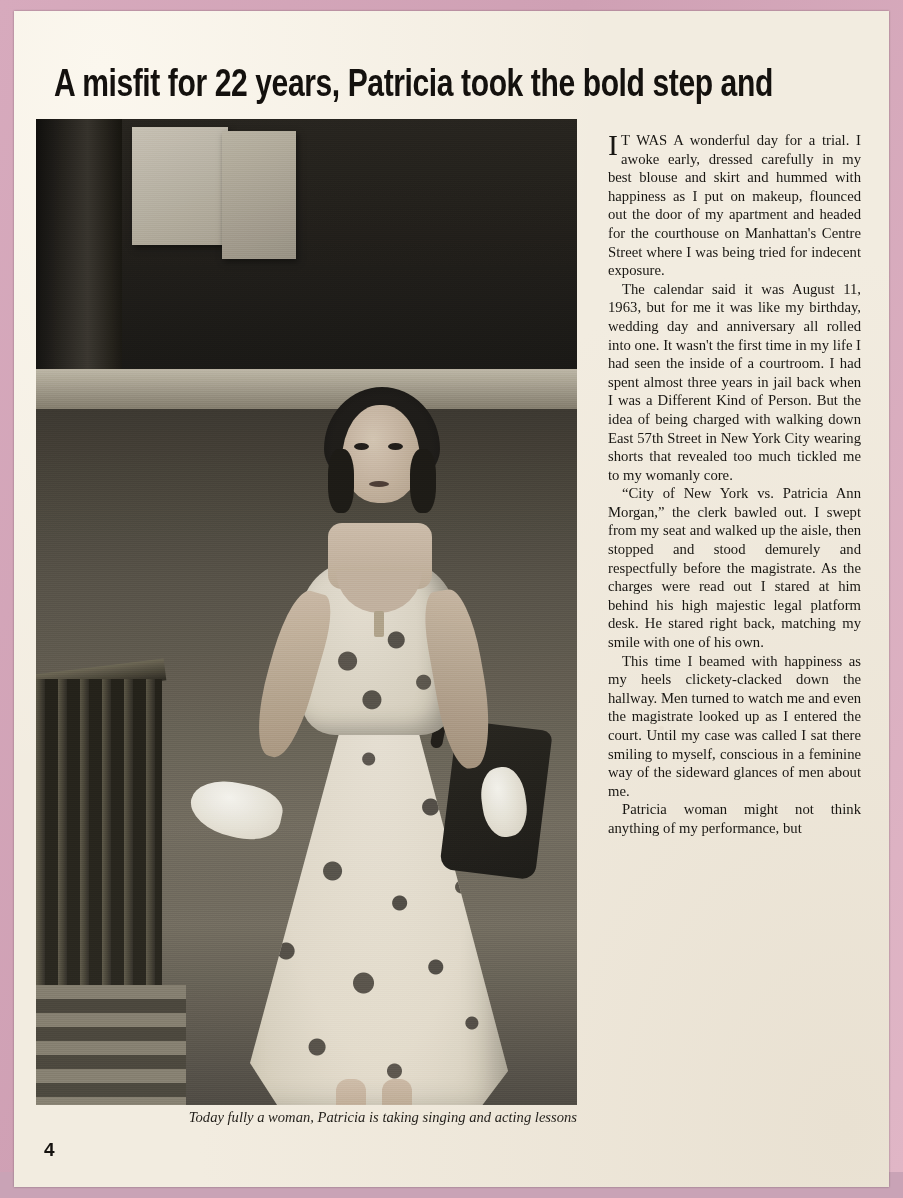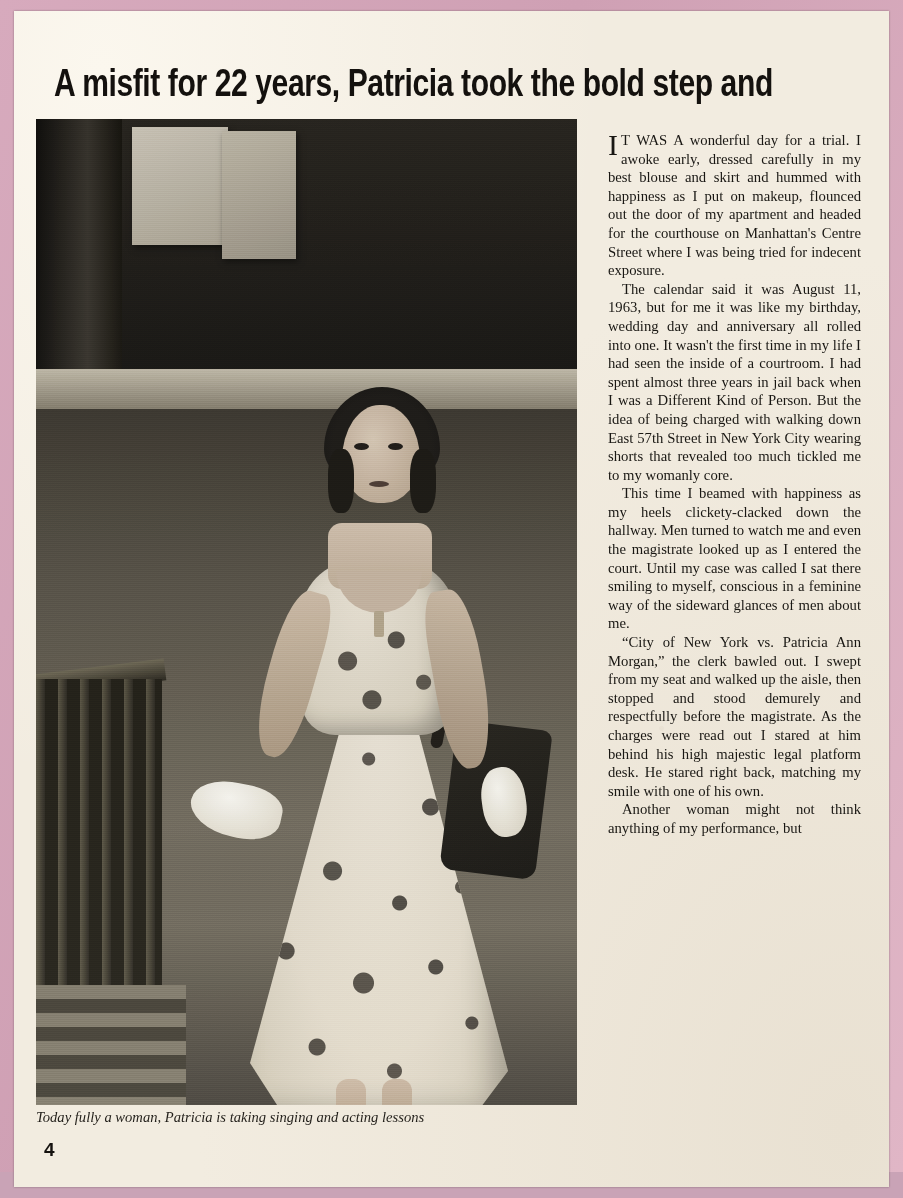--- a/index.html
+++ b/index.html
@@ -274,21 +274,21 @@
     position: absolute; inset: 0;
     background: linear-gradient(180deg, rgba(20,18,14,0.12), rgba(230,225,210,0.10));
     pointer-events: none;
   }
 
   .caption {
     position: absolute;
     left: 22px;
     top: 1098px;
     width: 541px;
-    text-align: left;
+    text-align: right;
     font-family: "Liberation Serif", serif;
     font-style: italic;
     font-size: 14.6px;
     color: #221f1a;
   }
 
   
   .col {
     position: absolute;
     left: 594px;
@@ -378,20 +378,20 @@
         <div class="photo-tone"></div>
         <div class="photo-grain"></div>
       </div>
     </div>
 
     <div class="caption">Today fully a woman, Patricia is taking singing and acting lessons</div>
 
     <div class="col">
       <p class="first"><span class="dropcap">I</span><span>T WAS A wonderful day for a trial. I awoke early, dressed carefully in my best blouse and skirt and hummed with happiness as I put on makeup, flounced out the door of my apartment and headed for the courthouse on Manhattan's Centre Street where I was being tried for indecent exposure.</span></p>
       <p><span>The calendar said it was August 11, 1963, but for me it was like my birthday, wedding day and anniversary all rolled into one. It wasn't the first time in my life I had seen the inside of a courtroom. I had spent almost three years in jail back when I was a Different Kind of Person. But the idea of being charged with walking down East 57th Street in New York City wearing shorts that revealed too much tickled me to my womanly core.</span></p>
+      <p><span>“City of New York vs. Patricia Ann Morgan,” the clerk bawled out. I swept from my seat and walked up the aisle, then stopped and stood demurely and respectfully before the magistrate. As the charges were read out I stared at him behind his high majestic legal platform desk. He stared right back, matching my smile with one of his own.</span></p>
       <p><span>This time I beamed with happiness as my heels clickety-clacked down the hallway. Men turned to watch me and even the magistrate looked up as I entered the court. Until my case was called I sat there smiling to myself, conscious in a feminine way of the sideward glances of men about me.</span></p>
-      <p><span>“City of New York vs. Patricia Ann Morgan,” the clerk bawled out. I swept from my seat and walked up the aisle, then stopped and stood demurely and respectfully before the magistrate. As the charges were read out I stared at him behind his high majestic legal platform desk. He stared right back, matching my smile with one of his own.</span></p>
-      <p><span>Another woman might not think anything of my performance, but</span></p>
+      <p><span>Patricia woman might not think anything of my performance, but</span></p>
     </div>
 
     <div class="folio">4</div>
   </div>
 </div>
 
 </body></html>

